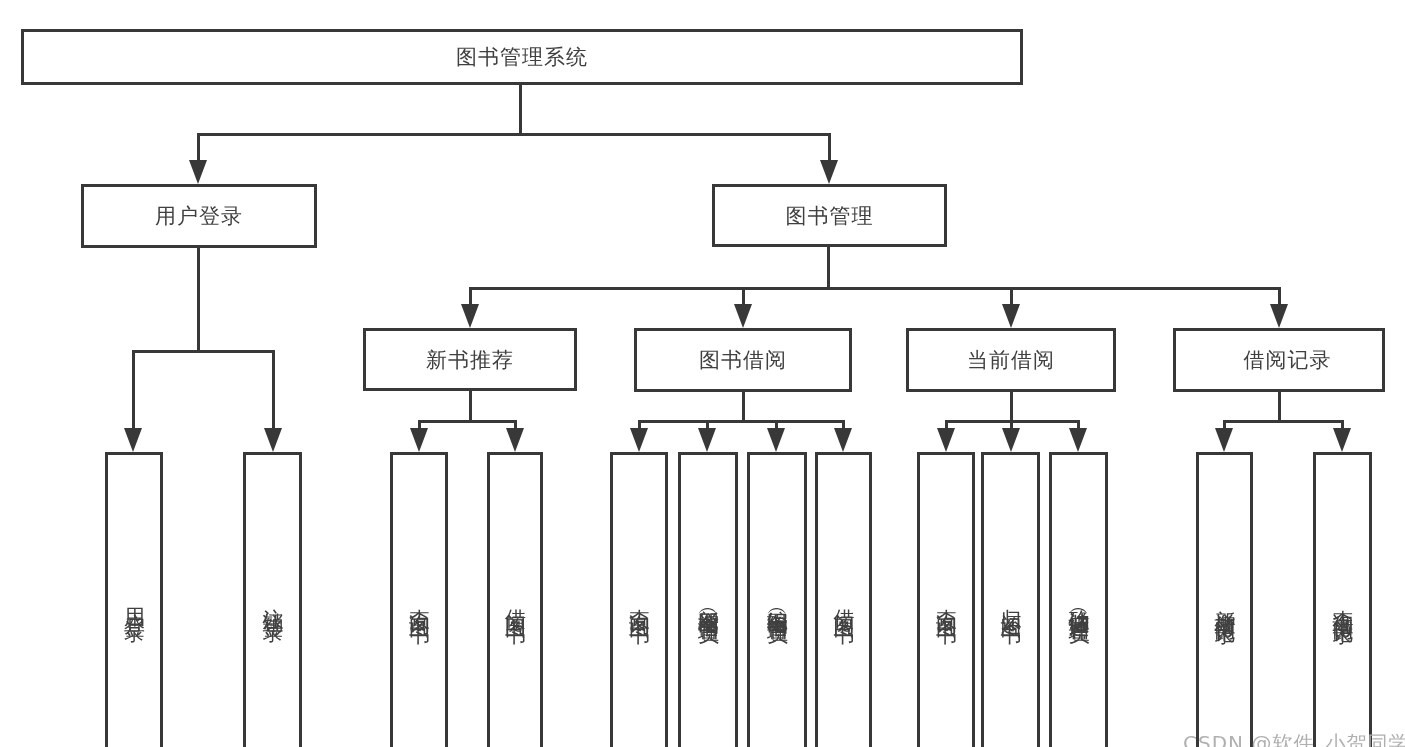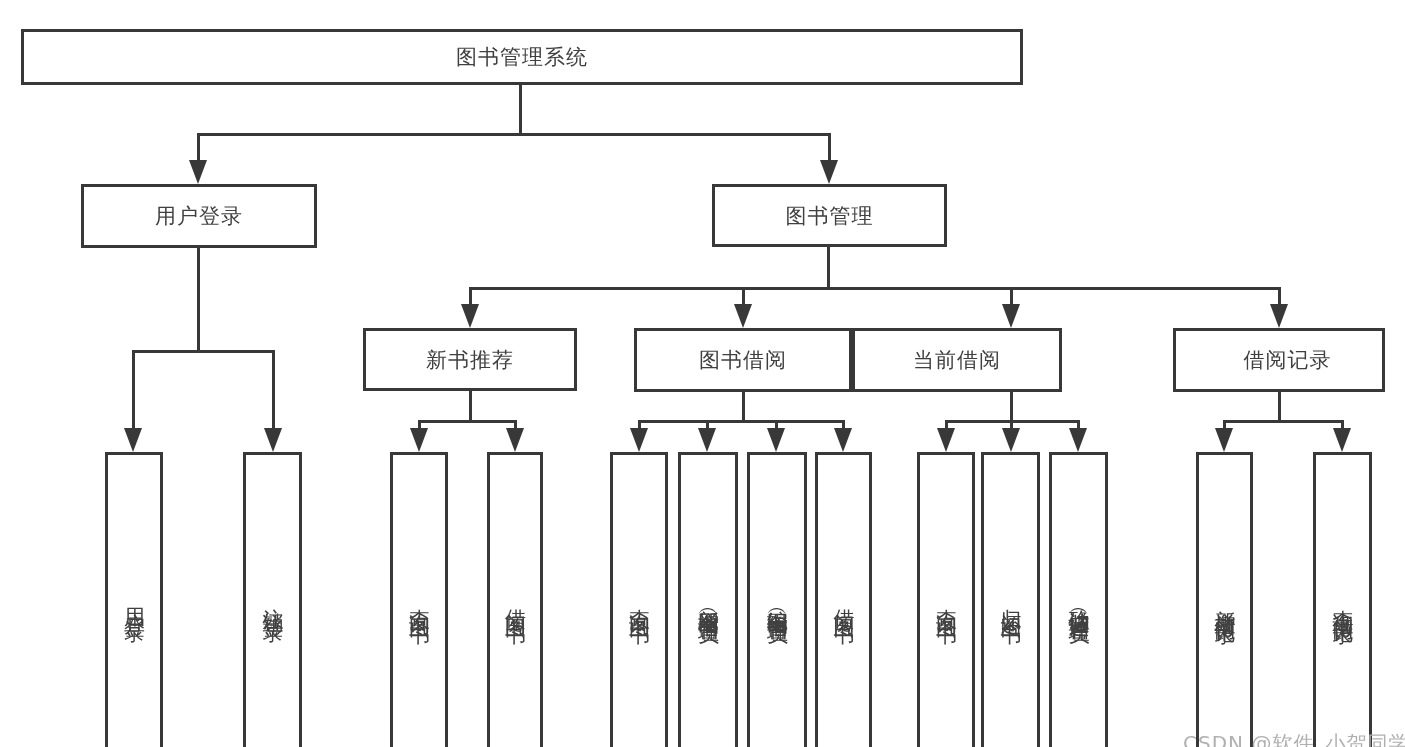--- a/index.html
+++ b/index.html
@@ -76,21 +76,21 @@
   <div class="ah" style="left:1002px;top:288px;"></div>
   <div class="vline" style="left:1278px;top:271px;width:3px;height:18px;"></div>
   <div class="ah" style="left:1270px;top:288px;"></div>
 
   <div class="box" style="left:363px;top:312px;width:214px;height:63px;">
     <span>新书推荐</span>
   </div>
   <div class="box" style="left:634px;top:312px;width:218px;height:64px;">
     <span>图书借阅</span>
   </div>
-  <div class="box" style="left:852px;top:312px;width:210px;height:64px;">
+  <div class="box" style="left:906px;top:312px;width:210px;height:64px;">
     <span>当前借阅</span>
   </div>
   <div class="box" style="left:1173px;top:312px;width:212px;height:64px;padding-left:17px;">
     <span>借阅记录</span>
   </div>
 
   <div class="vline" style="left:469px;top:375px;width:3px;height:31px;"></div>
   <div class="hline" style="left:418px;top:404px;width:99px;height:3px;"></div>
   <div class="vline" style="left:418px;top:404px;width:3px;height:12px;"></div>
   <div class="ah" style="left:410px;top:412px;"></div>

